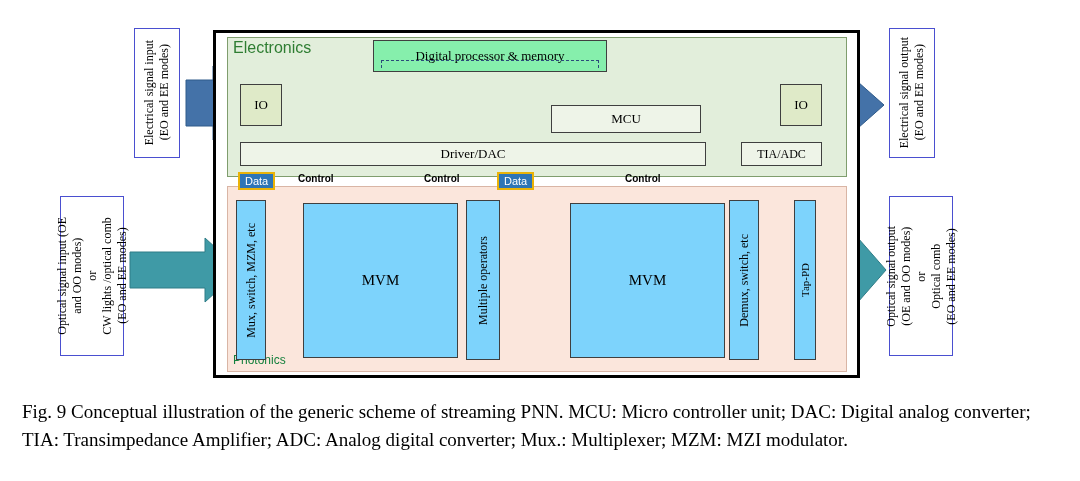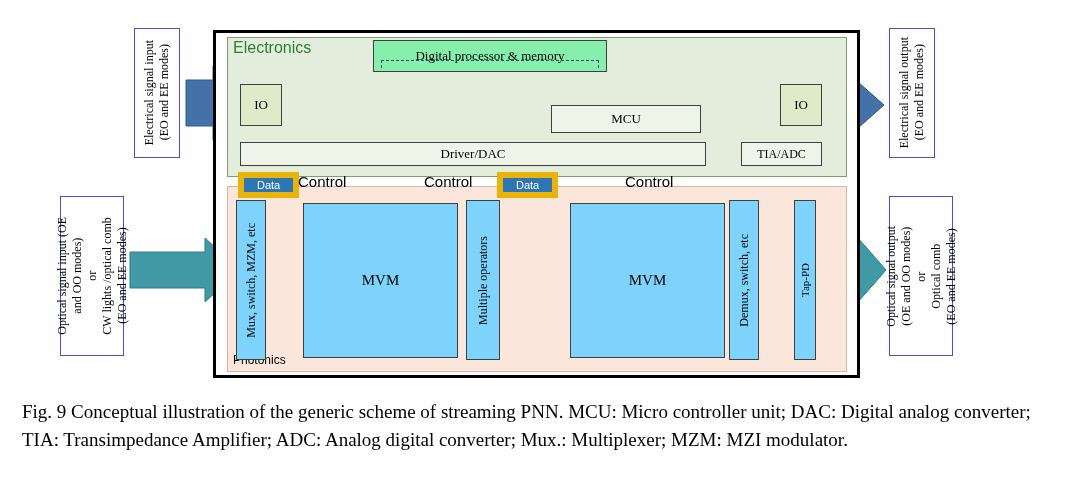--- a/index.html
+++ b/index.html
@@ -37,21 +37,21 @@
     left:233px;top:39px;width:90px;height:16px;
     color:#2e7d32;font-size:16px;font-family:"Liberation Sans",sans-serif;
   }
   
   #photonics-region{
     left:227px;top:186px;width:620px;height:186px;
     background:#fbe6dc;border:1px solid #d9b5a5;
   }
   #photonics-label{
     left:233px;top:353px;width:90px;height:16px;
-    color:#000000;font-size:12px;font-family:"Liberation Sans",sans-serif;
+    color:#15803d;font-size:12px;font-family:"Liberation Sans",sans-serif;
   }
 
   
   #io-left{
     left:240px;top:84px;width:42px;height:42px;
     background:#dfeac8;border:1.5px solid #3f3f3f;
     font-size:13px;
   }
   #io-right{
     left:780px;top:84px;width:42px;height:42px;
@@ -103,27 +103,27 @@
   #label-opt-in{left:60px;top:196px;width:64px;height:160px;}
   #label-elec-out{left:889px;top:28px;width:46px;height:130px;}
   #label-opt-out{left:889px;top:196px;width:64px;height:160px;}
   .edge-label .vtext{font-family:"Liberation Serif",serif;}
 
   
   svg.overlay{position:absolute;left:0;top:0;width:1080px;height:481px;}
 
   
   .mini{
-    position:absolute;font-size:15px;font-family:"Liberation Sans",sans-serif;
-    background:transparent;white-space:nowrap;
+    position:absolute;font-size:10px;font-family:"Liberation Sans",sans-serif;
+    background:transparent;white-space:nowrap;font-weight:bold;
   }
   .data-tag{
     position:absolute;background:#2e75b6;color:#fff;
     font-size:11px;font-family:"Liberation Sans",sans-serif;
-    padding:1px 13px;border:6px solid #eab308;
+    padding:1px 5px;border:2px solid #eab308;
   }
 
   
   #caption{
     position:absolute;left:22px;top:398px;width:1040px;
     font-size:19px;line-height:1.45;text-align:left;
     font-family:"Liberation Serif",serif;
   }
 </style>
 </head>

